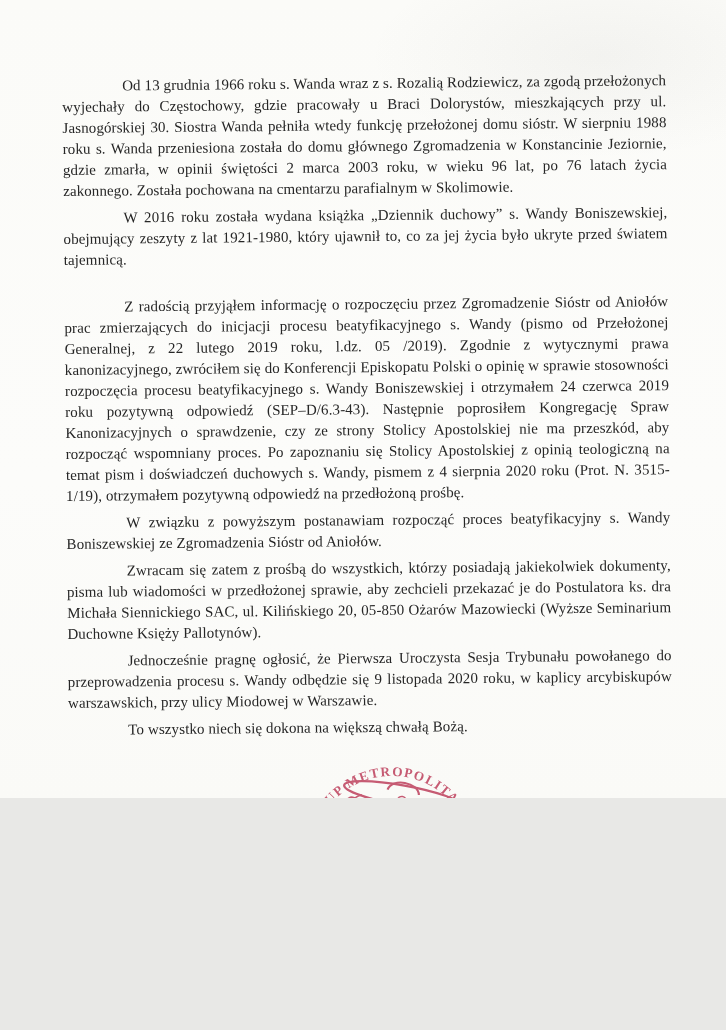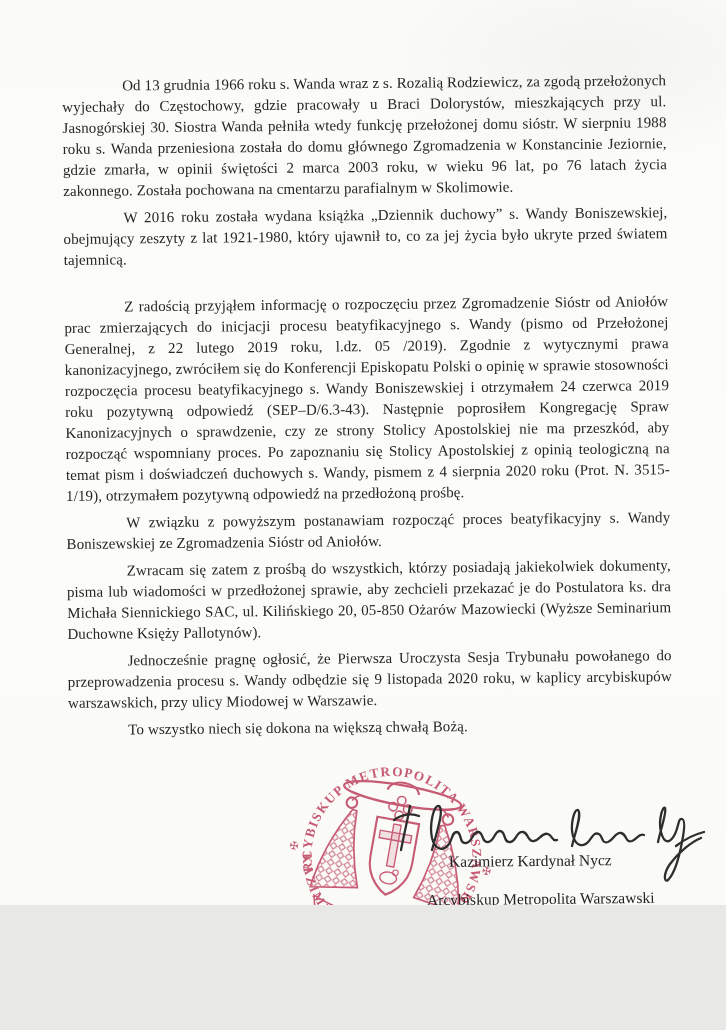--- a/index.html
+++ b/index.html
@@ -1,17 +1,17 @@
 <!DOCTYPE html>
 <html><head>
 <meta charset="utf-8">
 <style>
   html,body { margin:0; padding:0; background:#e8e8e6; }
   .page {
-    position:relative; width:726px; height:905px; margin:0 auto;
+    position:relative; width:726px; height:798px; margin:0 auto;
     background:linear-gradient(180deg,#fbfbf8 0%, #fcfcfa 60%, #fafaf7 100%);
     overflow:hidden;
     font-family:"Liberation Serif", serif;
   }
   .scan-shade {
     position:absolute; right:0; top:0; width:360px; height:160px;
     background:radial-gradient(ellipse at 65% 35%, rgba(110,110,105,0.06), transparent 70%);
     pointer-events:none;
   }
   .letter {

